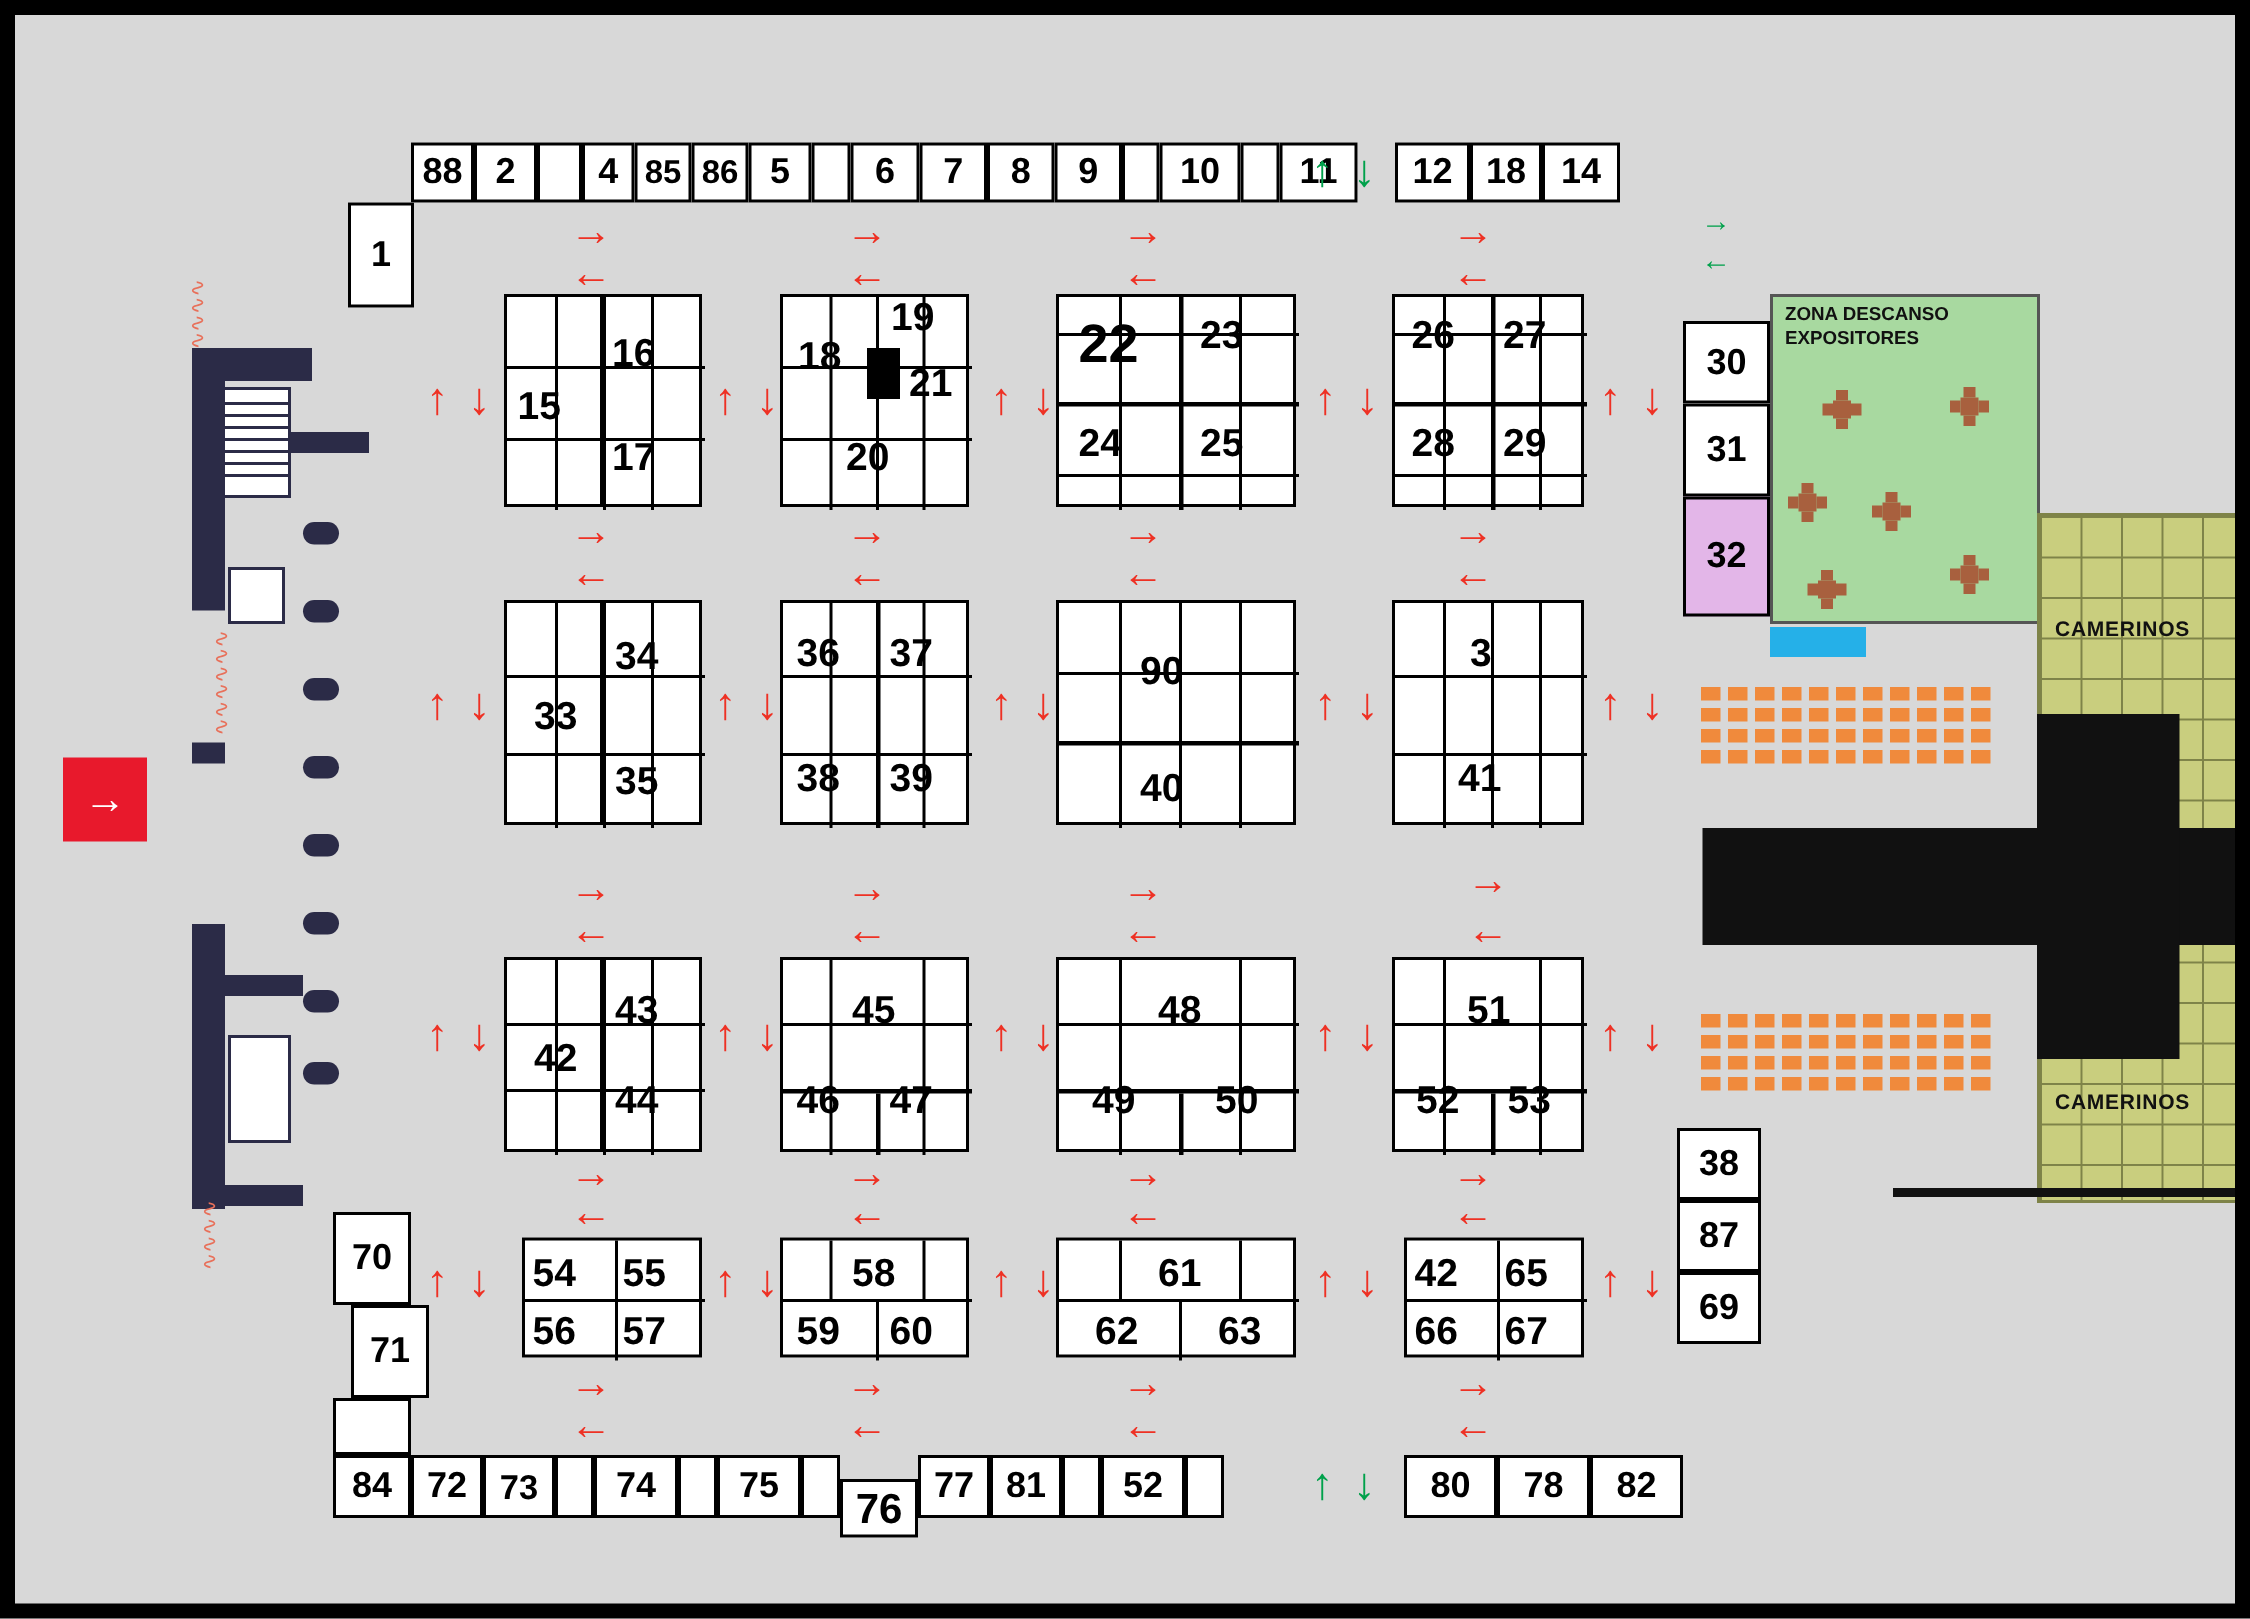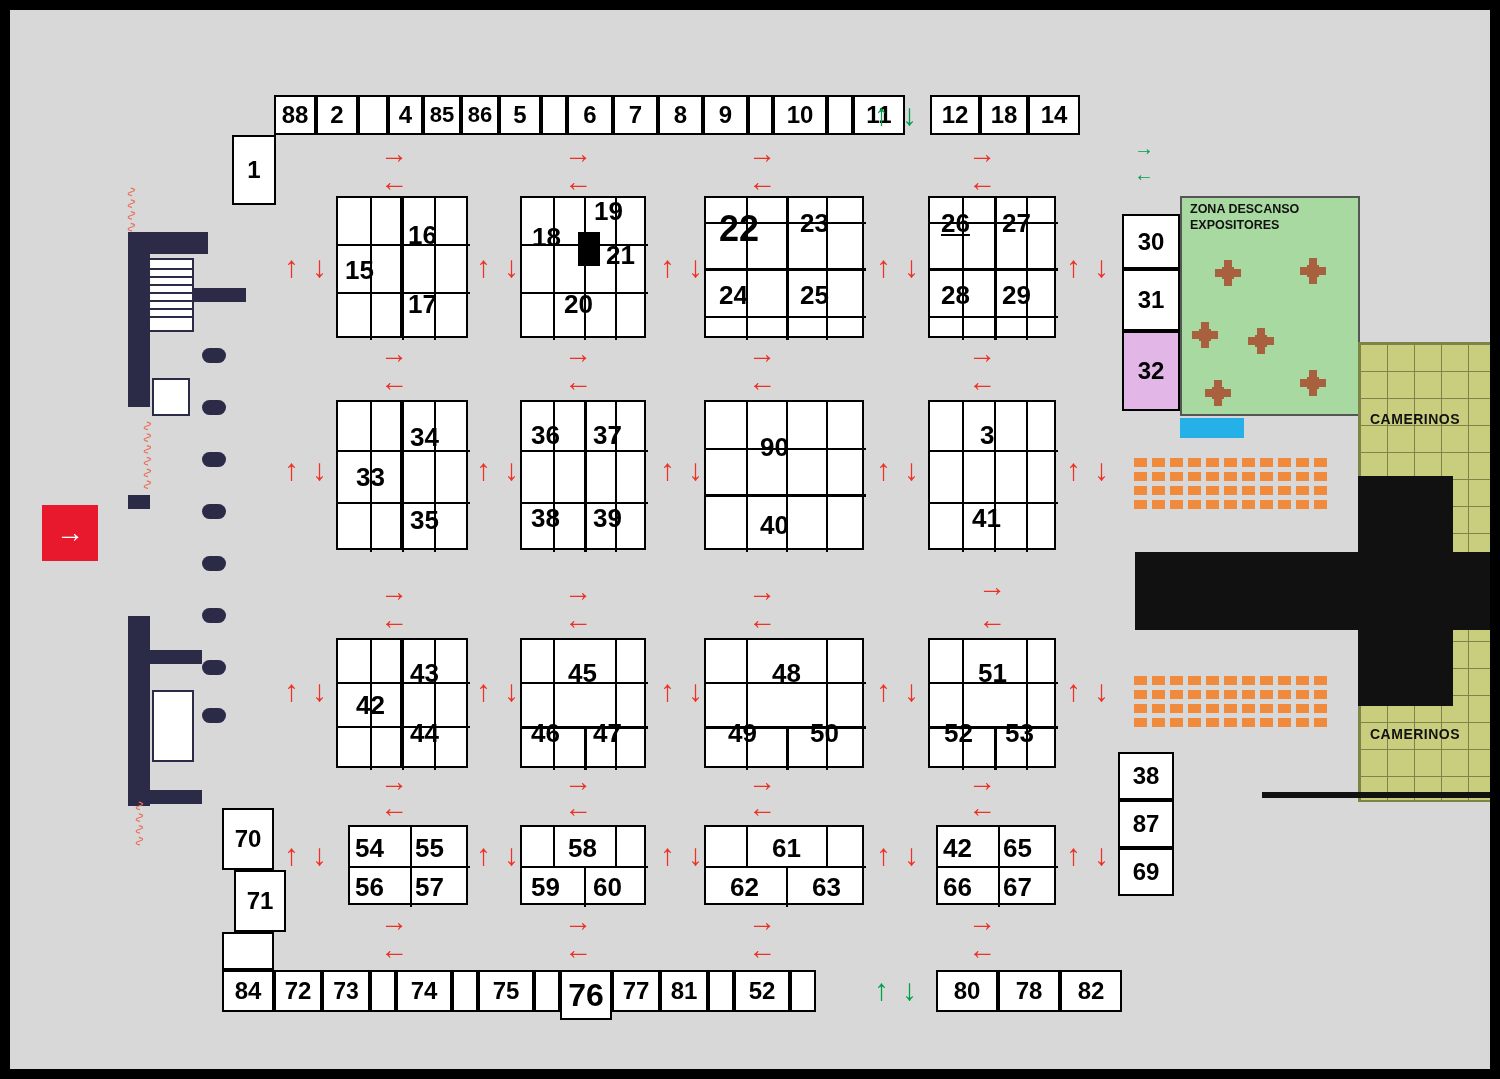--- a/index.html
+++ b/index.html
@@ -367,21 +367,21 @@
   <div class="abs" style="left:800px;top:280px;font-size:26px;font-weight:bold;">25</div>
 
   <div class="grid-block" style="left:928px;top:196px;width:128px;height:142px;">
     <div class="gl" style="left:0;top:70px;width:128px;height:3px;"></div>
     <div class="gl" style="left:0;top:24px;width:128px;height:2px;"></div>
     <div class="gl" style="left:0;top:118px;width:128px;height:2px;"></div>
     <div class="gl" style="left:32px;top:0;width:2px;height:142px;"></div>
     <div class="gl" style="left:64px;top:0;width:3px;height:142px;"></div>
     <div class="gl" style="left:96px;top:0;width:2px;height:142px;"></div>
   </div>
-  <div class="abs" style="left:941px;top:208px;font-size:26px;font-weight:bold;text-decoration:underline;">26</div>
+  <div class="abs" style="left:941px;top:208px;font-size:26px;font-weight:bold;">26</div>
   <div class="abs" style="left:1002px;top:208px;font-size:26px;font-weight:bold;">27</div>
   <div class="abs" style="left:941px;top:280px;font-size:26px;font-weight:bold;">28</div>
   <div class="abs" style="left:1002px;top:280px;font-size:26px;font-weight:bold;">29</div>
 
   <div class="grid-block" style="left:336px;top:400px;width:132px;height:150px;">
     <div class="gl" style="left:0;top:48px;width:132px;height:2px;"></div>
     <div class="gl" style="left:0;top:100px;width:132px;height:2px;"></div>
     <div class="gl" style="left:32px;top:0;width:2px;height:150px;"></div>
     <div class="gl" style="left:64px;top:0;width:2px;height:150px;"></div>
     <div class="gl" style="left:96px;top:0;width:2px;height:150px;"></div>
@@ -516,21 +516,21 @@
   <div class="cell" style="left:222px;top:970px;width:52px;height:42px;font-size:24px;">84</div>
 
   <div class="abs" style="left:274px;top:970px;">
     <div class="cell" style="left:0;top:0;width:48px;height:42px;font-size:24px;">72</div>
     <div class="cell" style="left:48px;top:0;width:48px;height:42px;font-size:23px;">73</div>
     <div class="cell blank" style="left:96px;top:0;width:26px;height:42px;"></div>
     <div class="cell" style="left:122px;top:0;width:56px;height:42px;font-size:24px;">74</div>
     <div class="cell blank" style="left:178px;top:0;width:26px;height:42px;"></div>
     <div class="cell" style="left:204px;top:0;width:56px;height:42px;font-size:24px;">75</div>
     <div class="cell blank" style="left:260px;top:0;width:26px;height:42px;"></div>
-    <div class="cell" style="left:286px;top:0;width:52px;height:50px;font-size:32px;">76</div>
+    <div class="cell" style="left:286px;top:16px;width:52px;height:39px;font-size:28px;">76</div>
     <div class="cell" style="left:338px;top:0;width:48px;height:42px;font-size:24px;">77</div>
     <div class="cell" style="left:386px;top:0;width:48px;height:42px;font-size:24px;">81</div>
     <div class="cell blank" style="left:434px;top:0;width:26px;height:42px;"></div>
     <div class="cell" style="left:460px;top:0;width:56px;height:42px;font-size:24px;">52</div>
     <div class="cell blank" style="left:516px;top:0;width:26px;height:42px;"></div>
   </div>
 
   <div class="abs" style="left:936px;top:970px;">
     <div class="cell" style="left:0;top:0;width:62px;height:42px;font-size:24px;">80</div>
     <div class="cell" style="left:62px;top:0;width:62px;height:42px;font-size:24px;">78</div>

